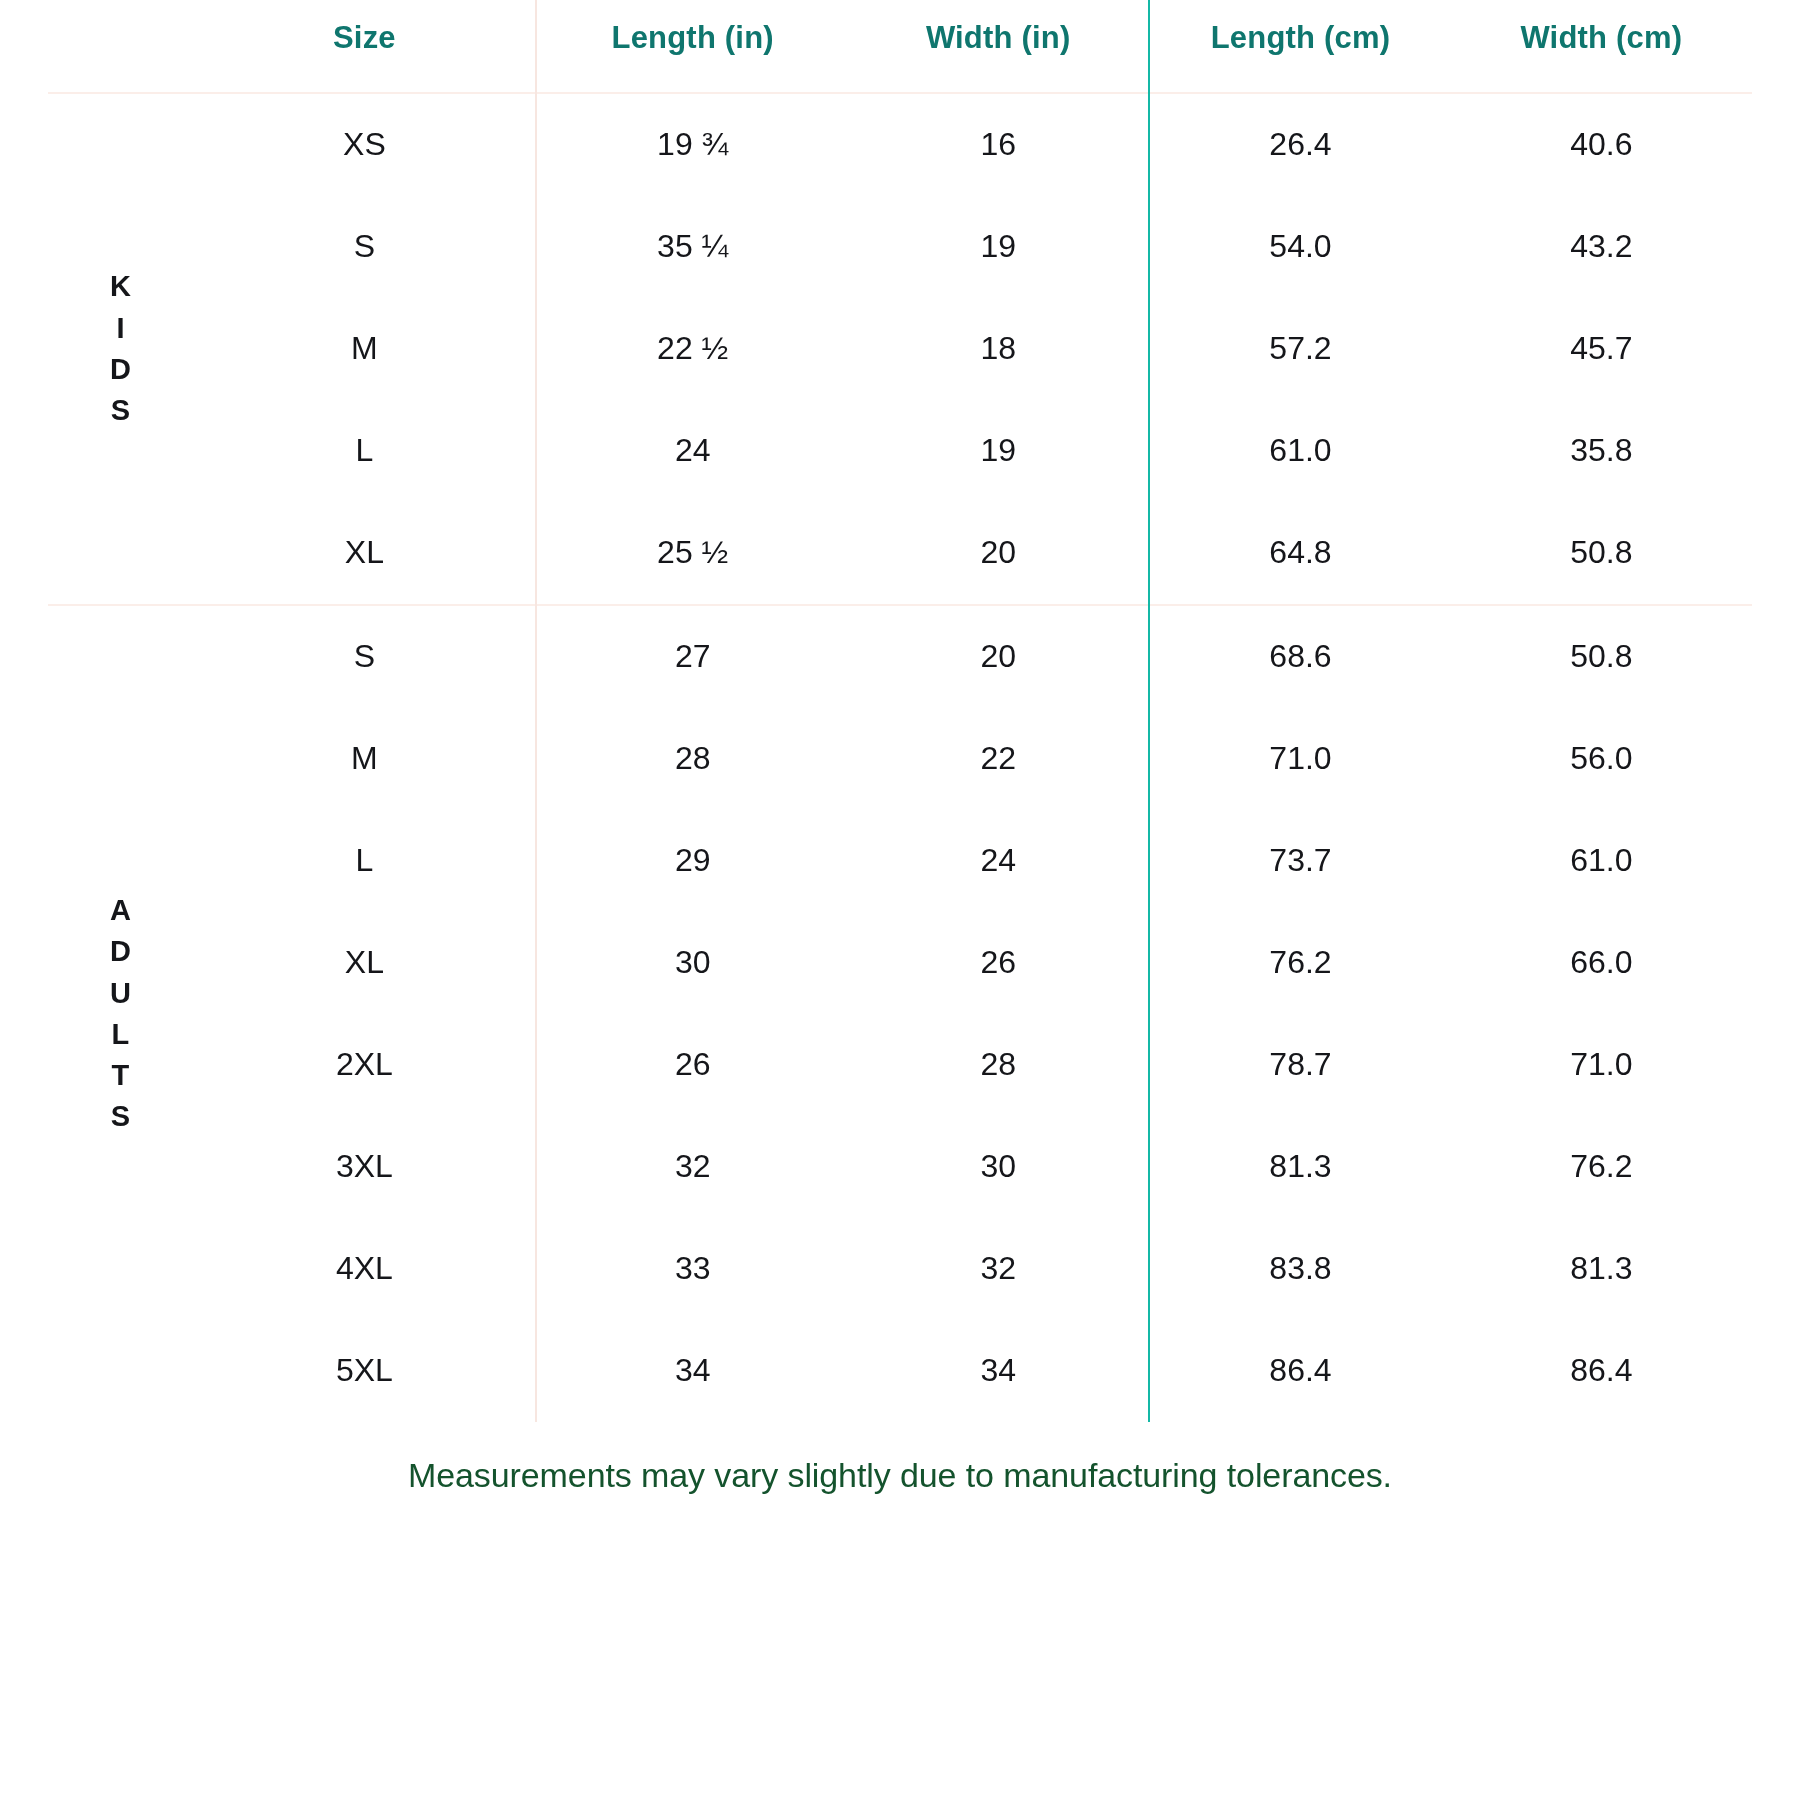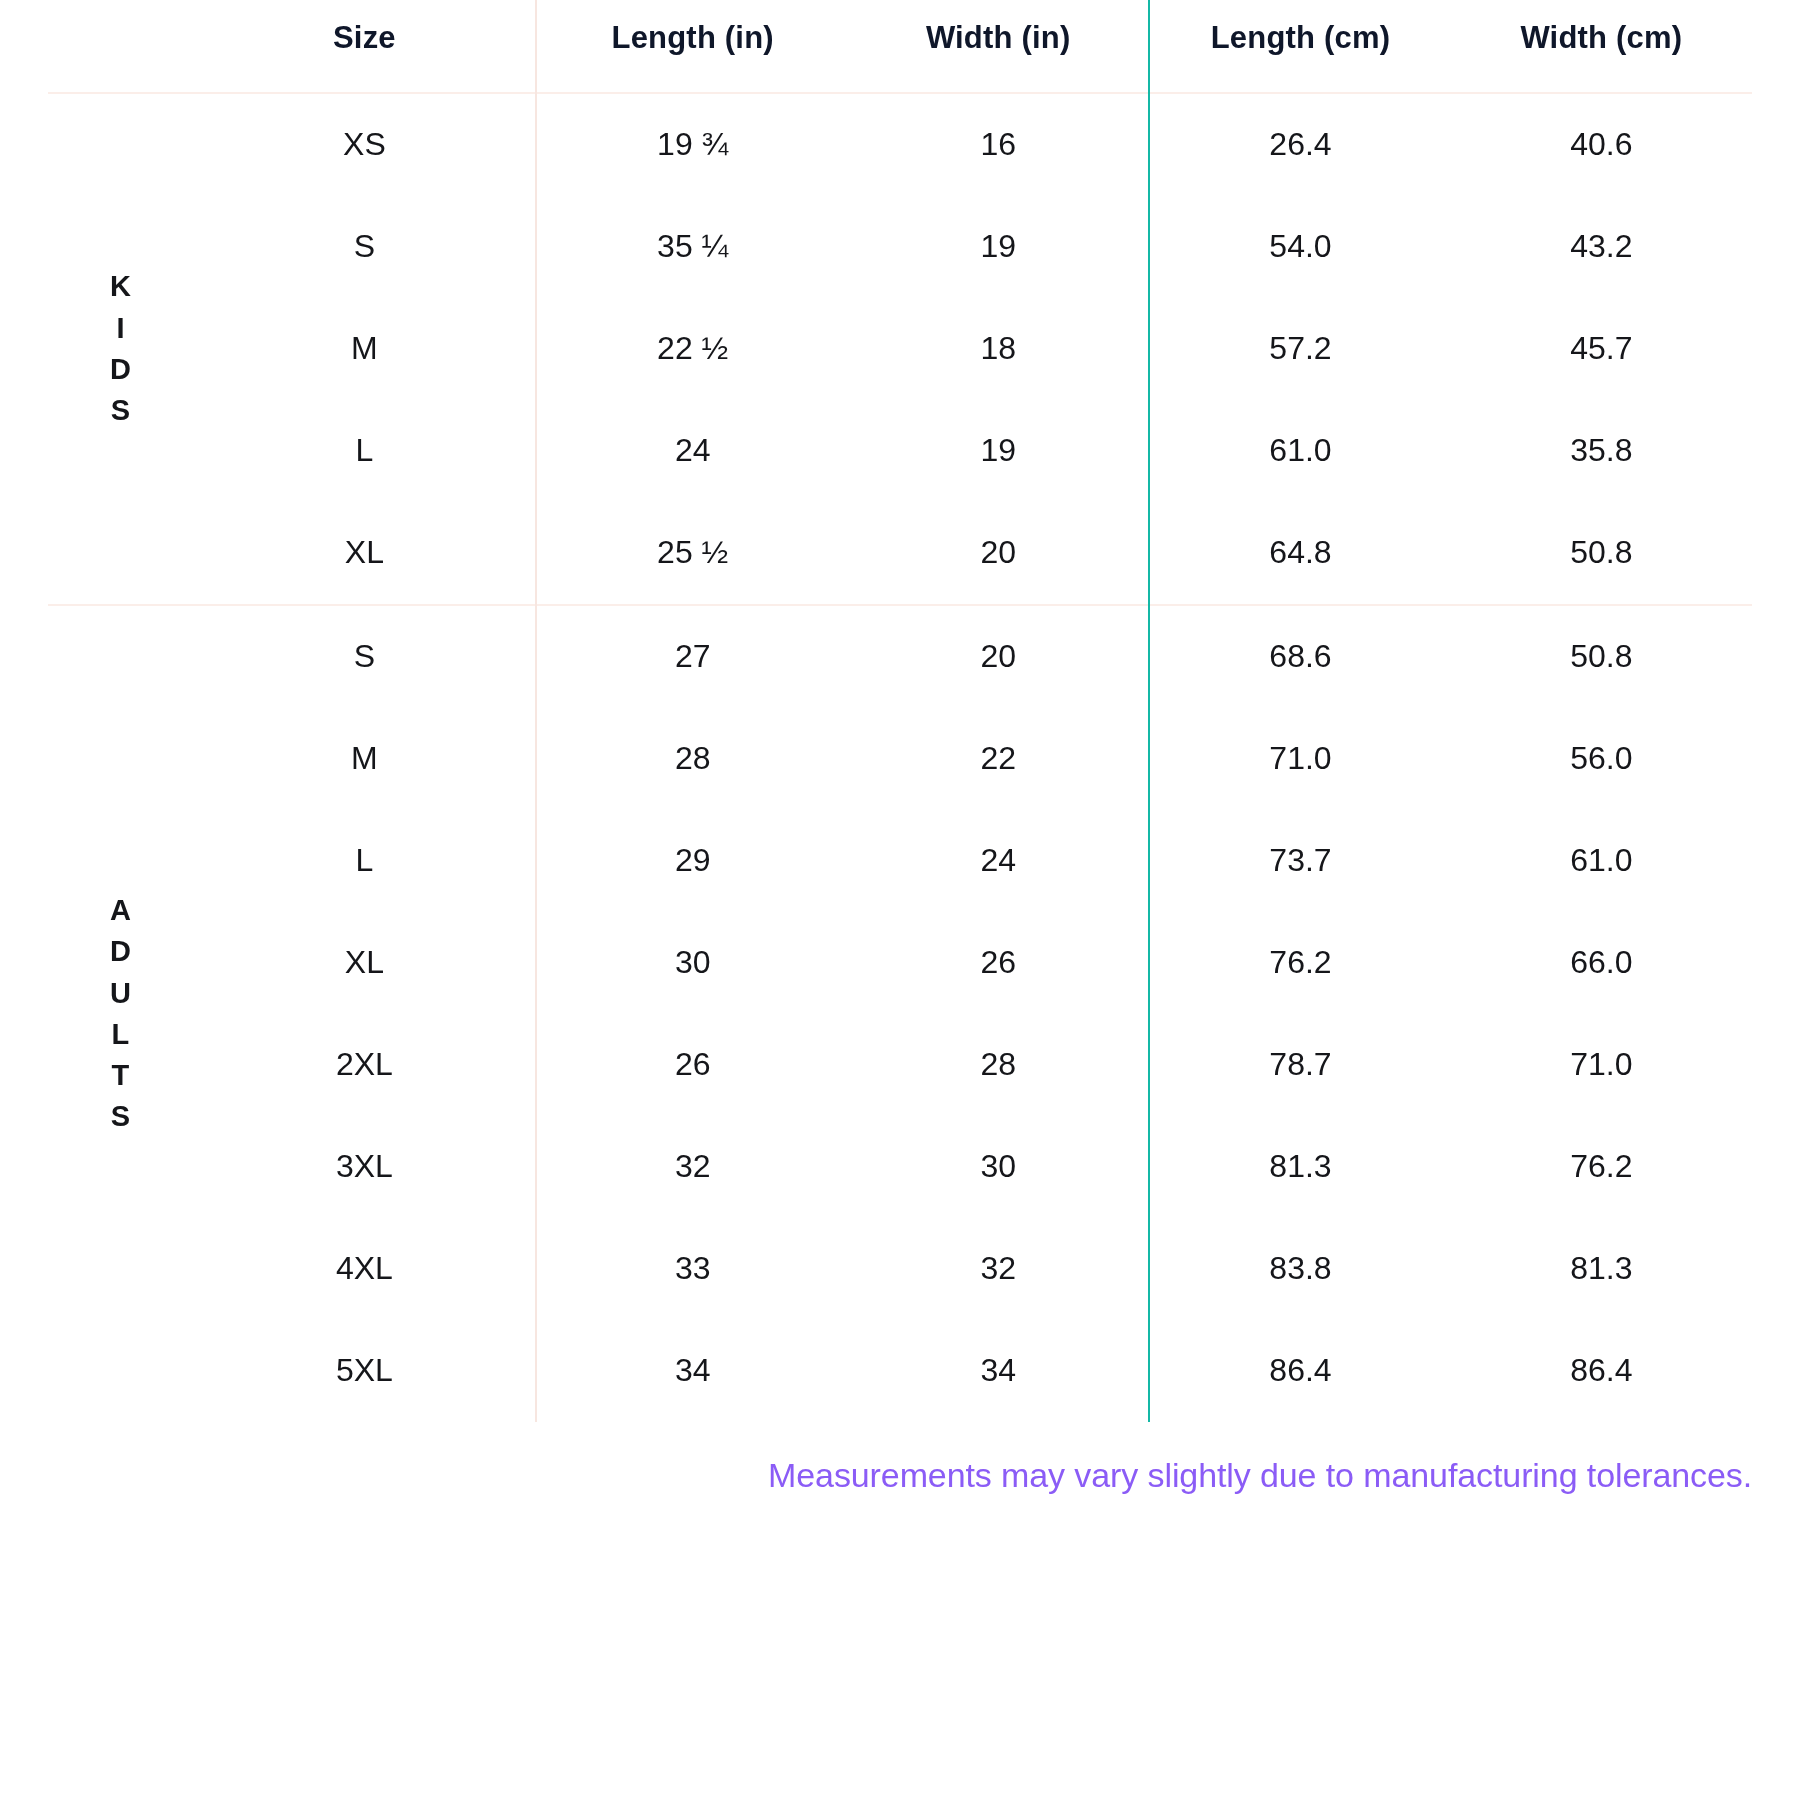--- a/index.html
+++ b/index.html
@@ -37,21 +37,21 @@
   col.c-wid-cm{ width: 290px; }
 
   thead th {
     font-size: 31px;
     font-weight: bold;
     letter-spacing: 0.2px;
     padding: 18px 6px 34px 6px;
     vertical-align: middle;
     text-align: center;
     line-height: 1.28;
-    color: #0f172a;
+    color: #0f766e;
   }
   thead th.blank { padding: 0; }
 
   
   .vrule-left {
     border-left: 2px solid #f7e6e0;
   }
   .vrule-right {
     border-right: 2px solid #14b8a6;
   }
@@ -80,23 +80,23 @@
   }
   td.group-cell .stack {
     display: flex;
     flex-direction: column;
     align-items: center;
     justify-content: center;
   }
 
   .footnote {
     margin-top: 34px;
-    text-align: right;
+    text-align: center;
     font-size: 34px;
-    color: #8b5cf6;
+    color: #14532d;
     letter-spacing: -0.1px;
   }
 </style>
 </head>
 <body>
 
 <div class="page">
 
   <table class="size-chart">
     <colgroup>

